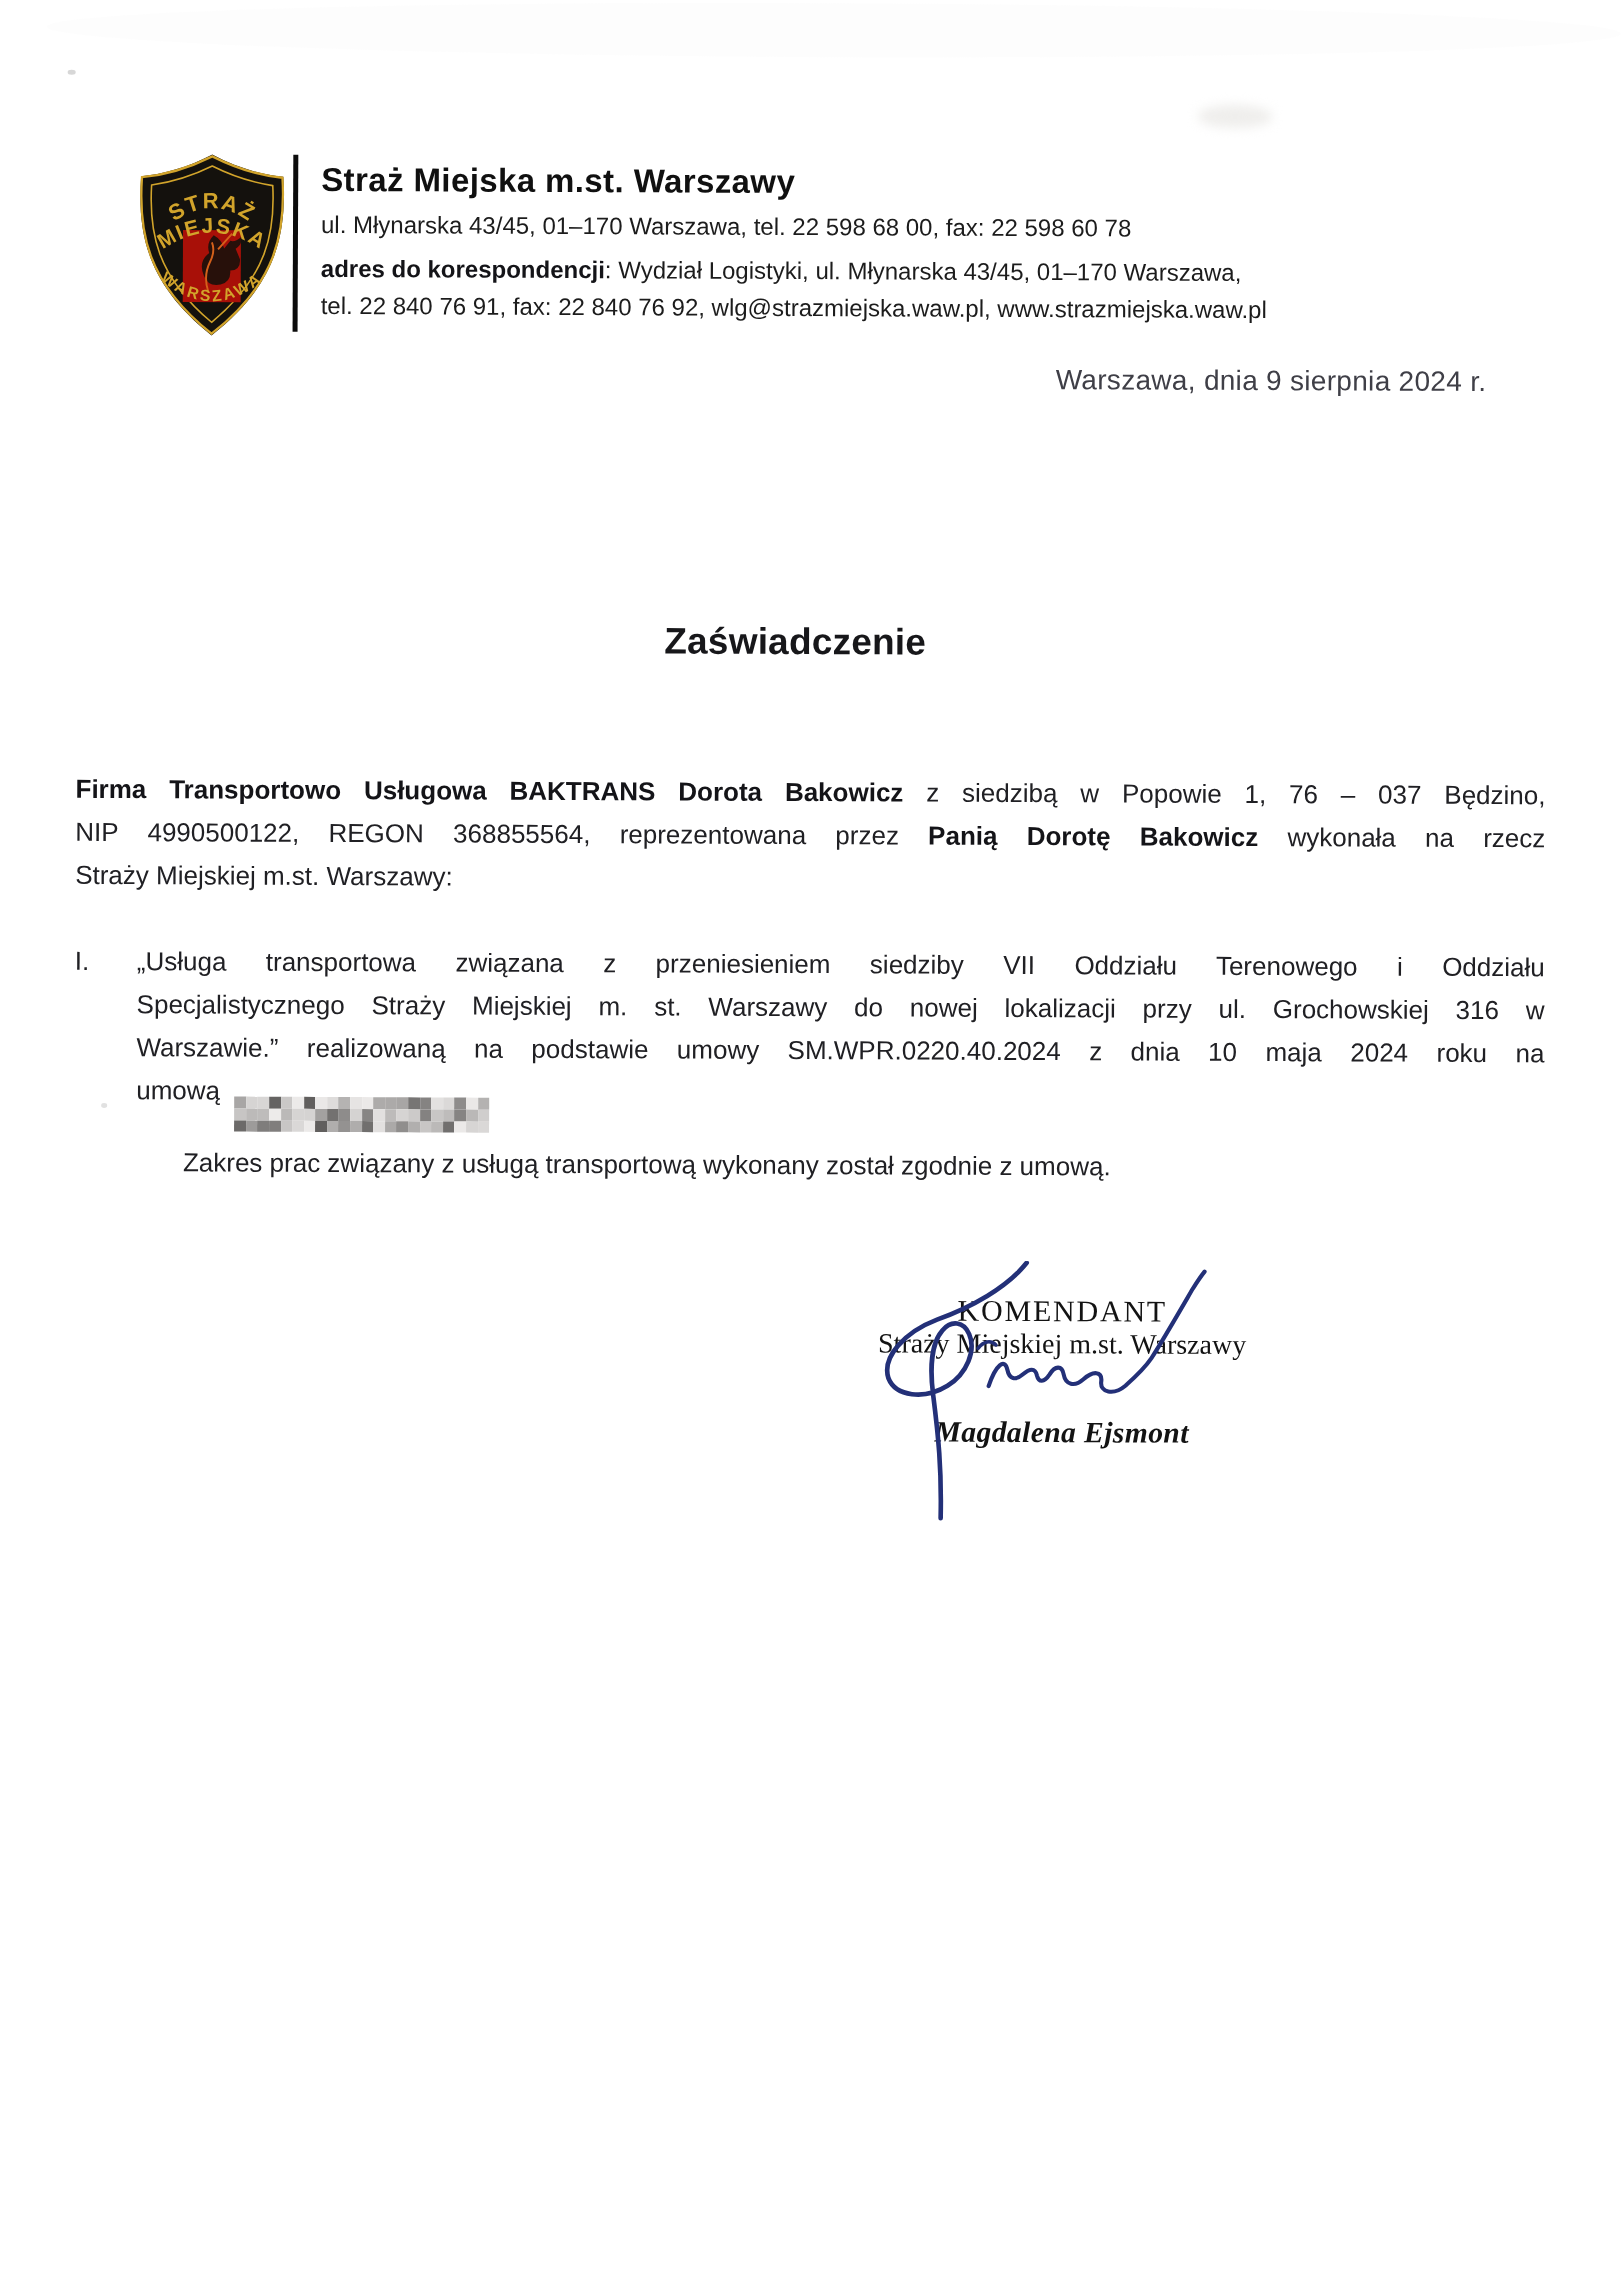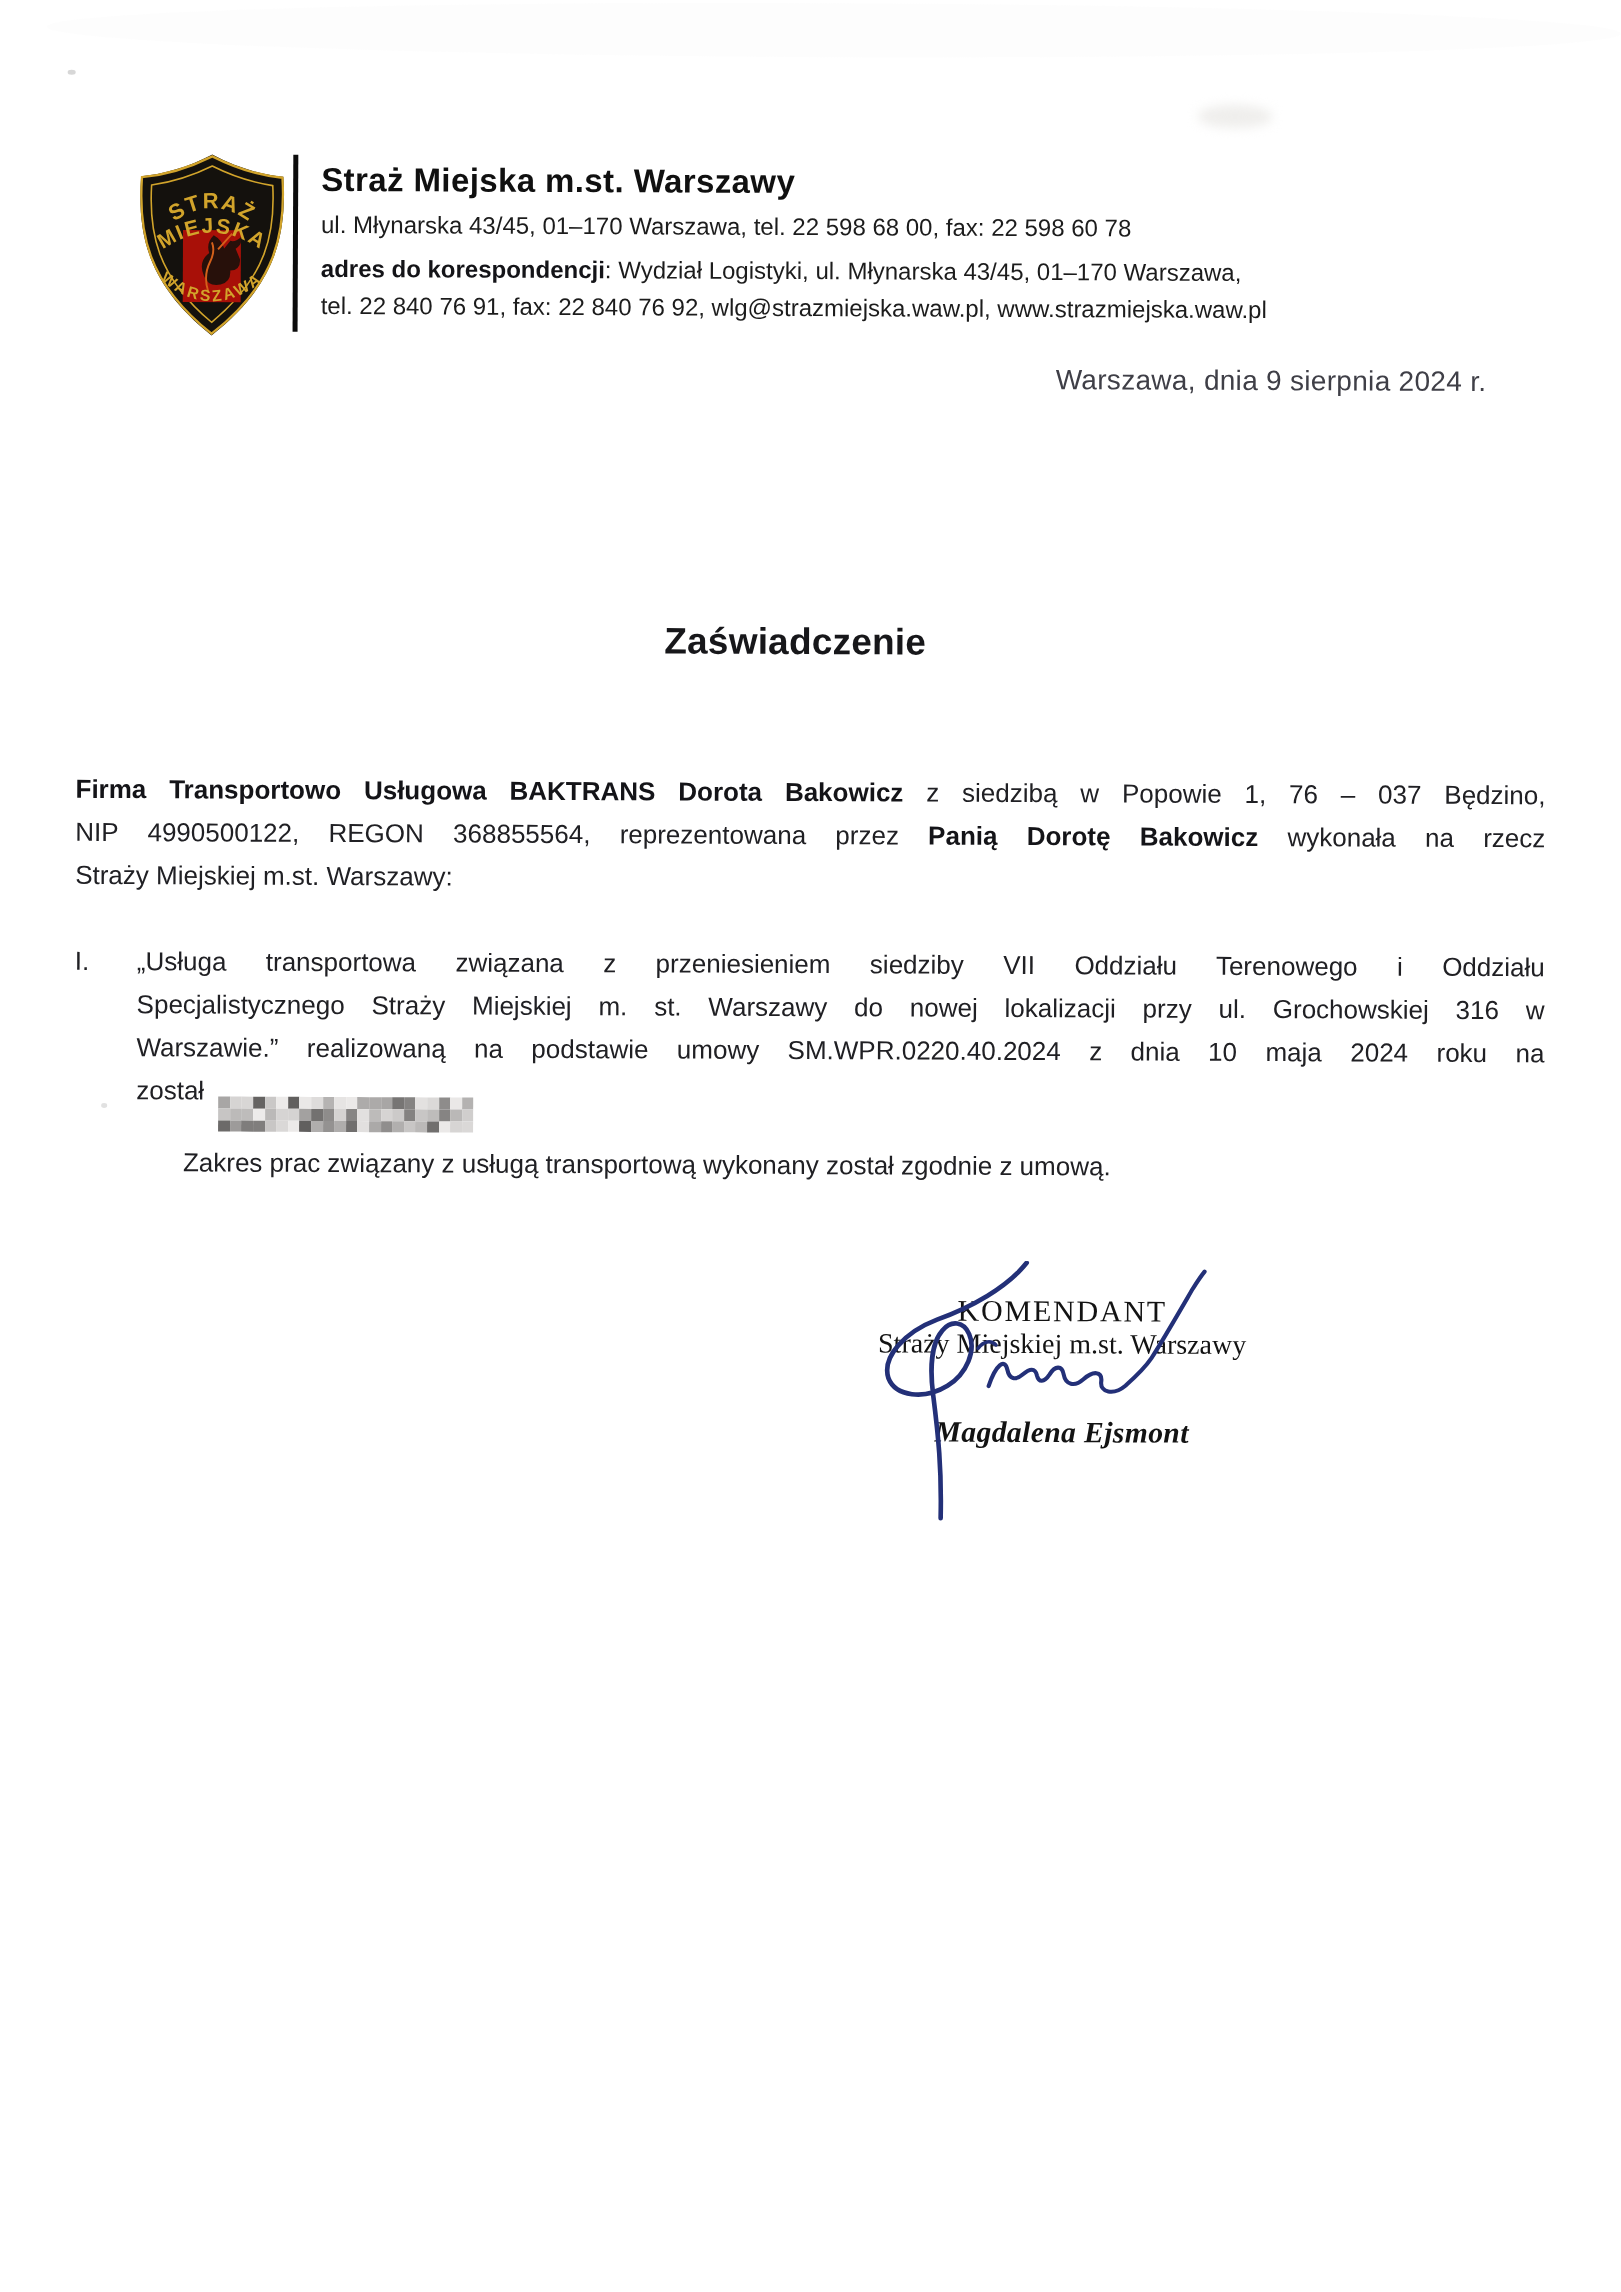--- a/index.html
+++ b/index.html
@@ -108,21 +108,21 @@
       <div class="jl2"><b>Firma Transportowo Usługowa BAKTRANS Dorota Bakowicz</b><span> z siedzibą w Popowie 1, 76 – 037 Będzino,</span></div>
       <div class="jl2"><span>NIP 4990500122, REGON 368855564, reprezentowana przez </span><b>Panią Dorotę Bakowicz</b><span> wykonała na rzecz</span></div>
       <div class="ll">Straży Miejskiej m.st. Warszawy:</div>
     </div>
 
     <div class="item-marker">I.</div>
     <div class="item-body">
       <div class="jl2">„Usługa transportowa związana z przeniesieniem siedziby VII Oddziału Terenowego i Oddziału</div>
       <div class="jl2">Specjalistycznego Straży Miejskiej m. st. Warszawy do nowej lokalizacji przy ul. Grochowskiej 316 w</div>
       <div class="jl2">Warszawie.” realizowaną na podstawie umowy SM.WPR.0220.40.2024 z dnia 10 maja 2024 roku na</div>
-      <div class="ll"><span>został</span><span class="redacted" id="mosaic">
+      <div class="ll"><span>umową</span><span class="redacted" id="mosaic">
             <i style="background: rgb(168, 166, 165);"></i>
             <i style="background: rgb(214, 212, 211);"></i>
             <i style="background: rgb(216, 214, 213);"></i>
             <i style="background: rgb(101, 99, 98);"></i>
             <i style="background: rgb(202, 200, 199);"></i>
             <i style="background: rgb(236, 234, 233);"></i>
             <i style="background: rgb(97, 95, 94);"></i>
             <i style="background: rgb(234, 232, 231);"></i>
             <i style="background: rgb(222, 220, 219);"></i>
             <i style="background: rgb(181, 179, 178);"></i>

